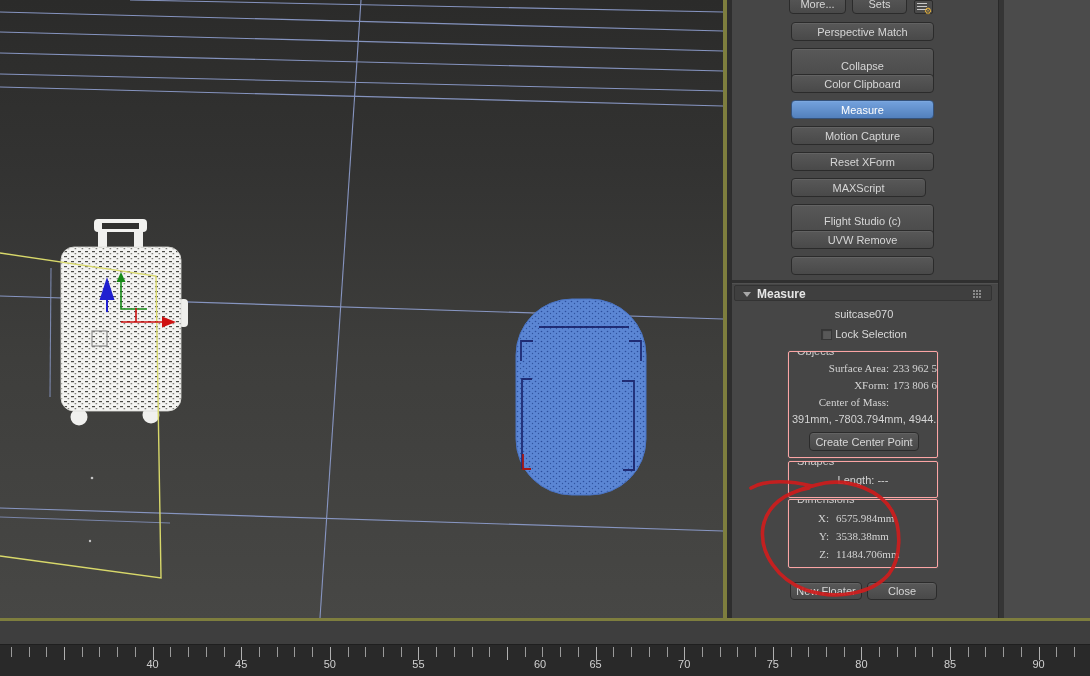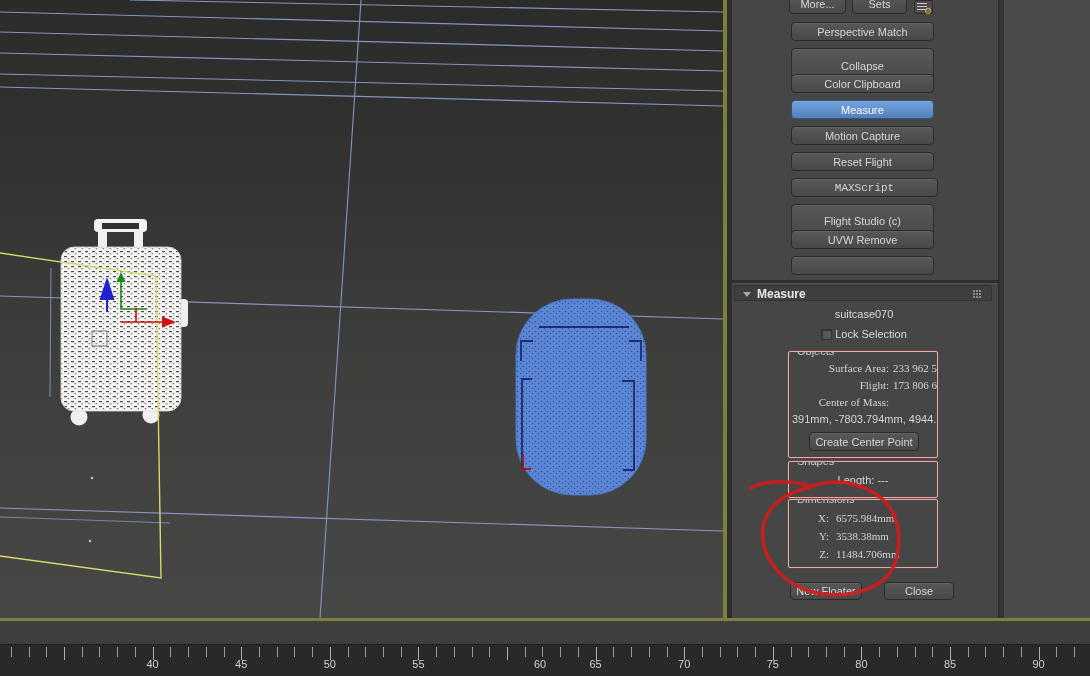--- a/index.html
+++ b/index.html
@@ -167,22 +167,22 @@
       <div class="lines"></div>
       <div class="gear">⚙</div>
     </div>
 
     <div id="utility-buttons">
         <button class="btn" style="left: 59px; top: 22px; width: 143px; height: 19px;">Perspective Match</button>
         <button class="btn" style="left: 59px; top: 48px; width: 143px; height: 35px;">Collapse</button>
         <button class="btn" style="left: 59px; top: 74px; width: 143px; height: 19px;">Color Clipboard</button>
         <button class="btn active" style="left: 59px; top: 100px; width: 143px; height: 19px;">Measure</button>
         <button class="btn" style="left: 59px; top: 126px; width: 143px; height: 19px;">Motion Capture</button>
-        <button class="btn" style="left: 59px; top: 152px; width: 143px; height: 19px;">Reset Flight</button>
-        <button class="btn" style="left: 59px; top: 178px; width: 147px; height: 19px; font-family: Liberation Mono, monospace;">MAXScript</button>
+        <button class="btn" style="left: 59px; top: 152px; width: 143px; height: 19px;">Reset XForm</button>
+        <button class="btn" style="left: 59px; top: 178px; width: 135px; height: 19px;">MAXScript</button>
         <button class="btn" style="left: 59px; top: 204px; width: 143px; height: 34px;">Flight Studio (c)</button>
         <button class="btn" style="left: 59px; top: 230px; width: 143px; height: 19px; text-align: right;">UVW Remove</button>
         <button class="btn" style="left: 59px; top: 256px; width: 143px; height: 19px;"></button>
       </div>
 
     <div class="panel-sep"></div>
 
     <div class="rollout-header">
       <div class="rollout-arrow"></div>
       <div class="rollout-title">Measure</div>
@@ -196,21 +196,21 @@
       <span>Lock Selection</span>
     </div>
 
     <div class="groupbox gb-objects">
       <span class="gtitle">Objects</span>
       <div class="grow" style="top:10px;">
         <span class="lbl">Surface Area:</span>
         <span class="val">233 962 534.9</span>
       </div>
       <div class="grow" style="top:27px;">
-        <span class="lbl">Flight:</span>
+        <span class="lbl">XForm:</span>
         <span class="val">173 806 606 9</span>
       </div>
       <div class="grow" style="top:44px;">
         <span class="lbl">Center of Mass:</span>
       </div>
       <div class="freeline" style="top:61px;">391mm, -7803.794mm, 4944.</div>
       <button class="btn" style="left:20px;top:80px;width:110px;height:19px;position:absolute;">Create Center Point</button>
     </div>
 
     <div class="groupbox gb-shapes">
@@ -231,21 +231,21 @@
         <span class="lbl">Y:</span>
         <span class="val">3538.38mm</span>
       </div>
       <div class="grow dimrow" style="top:48px;padding-left:12px;">
         <span class="lbl">Z:</span>
         <span class="val">11484.706mm</span>
       </div>
     </div>
 
     <button class="btn footer-btn" style="left:58px;top:582px;width:72px;">New Floater</button>
-    <button class="btn footer-btn" style="left:152px;top:582px;width:70px;">Close</button>
+    <button class="btn footer-btn" style="left:135px;top:582px;width:70px;">Close</button>
   </div>
 
   <div class="panel-divider"></div>
   <div class="right-area"></div>
 
   <div class="h-sep"></div>
   <div class="timeline">
     <div class="tl-ruler" id="tl-ruler">
         <div class="tick" style="left: 10.8px; height: 10px;"></div>
         <div class="tick" style="left: 28.6px; height: 10px;"></div>

